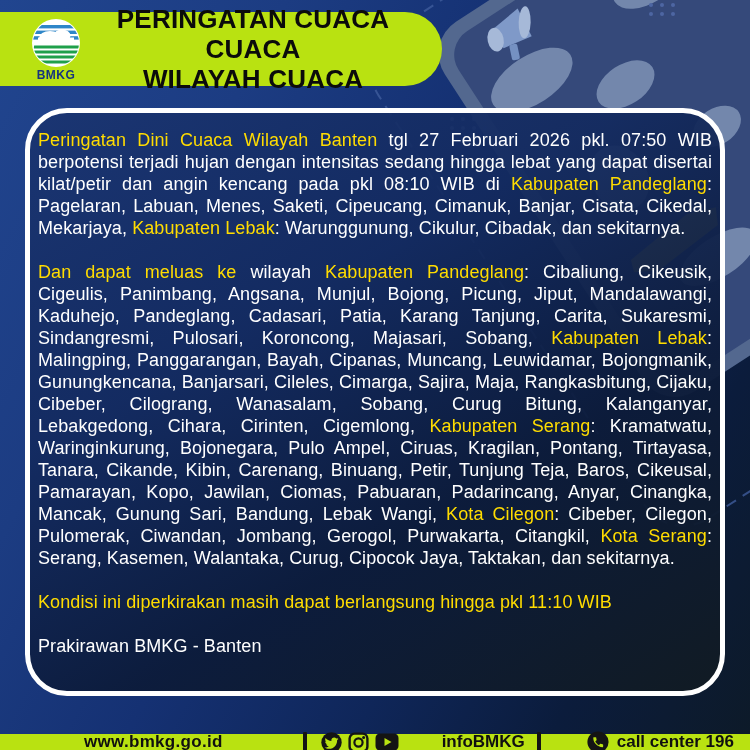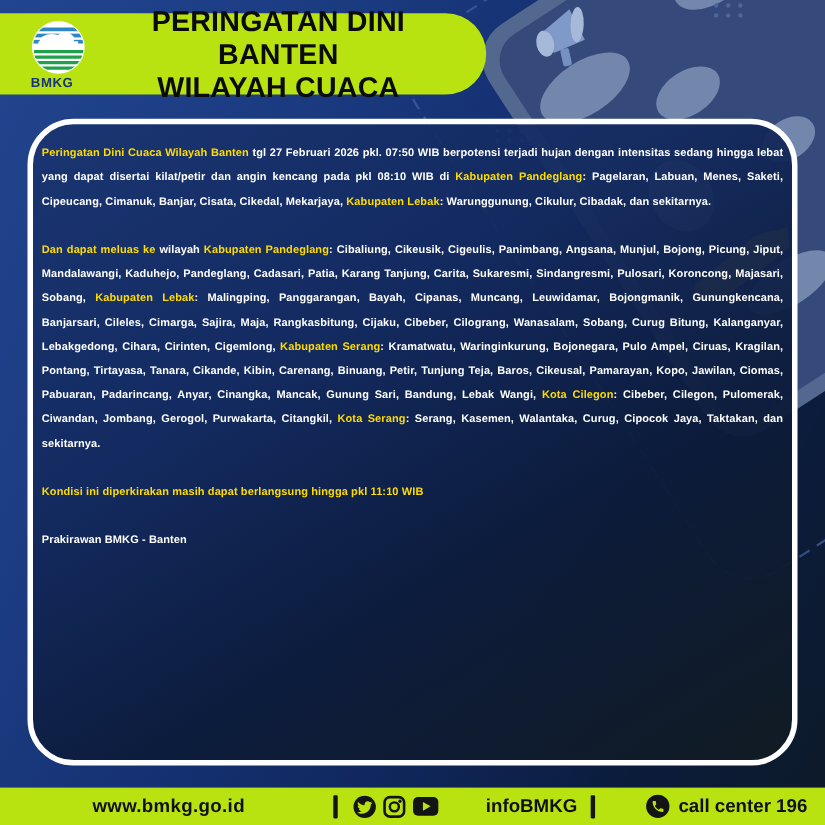--- a/index.html
+++ b/index.html
@@ -8,36 +8,36 @@
     background:linear-gradient(118deg,#21458f 0%,#1c3c82 25%,#153173 45%,#0f2659 65%,#0b1c3c 82%,#0d1a28 100%);
     font-family:"Liberation Sans",sans-serif;
   }
   .bg-illustration{position:absolute;top:0;left:0;z-index:1;}
   
   .banner{
     position:absolute;top:12px;left:0;width:442px;height:74px;
     background:#b9e211;border-radius:0 37px 37px 0;
     display:flex;align-items:center;z-index:3;
   }
-  .logo{margin-left:28px;width:56px;display:flex;flex-direction:column;}
+  .logo{margin-left:28px;width:56px;display:flex;flex-direction:column;align-items:center;}
   .logo-text{font-size:12px;font-weight:bold;color:#16337f;letter-spacing:.5px;line-height:12px;margin-top:1px;}
   .title{flex:1;text-align:center;font-weight:bold;color:#0b0b0b;font-size:26px;line-height:30px;letter-spacing:.2px;padding-right:20px;}
   
   .panel{
     position:absolute;left:25px;top:108px;width:700px;height:588px;box-sizing:border-box;
     border:5px solid #ffffff;border-radius:42px;
     background:linear-gradient(150deg,rgba(26,52,112,.90) 0%,rgba(19,42,95,.93) 35%,rgba(12,27,58,.95) 65%,rgba(17,27,35,.97) 100%);
     z-index:2;padding:16px 8px 0 8px;
   }
-  .para{margin:0 0 22px 0;color:#ffffff;font-size:10px;line-height:22px;font-weight:bold;text-align:justify;letter-spacing:.1px;}
+  .para{margin:0 0 22px 0;color:#ffffff;font-size:18px;line-height:22px;font-weight:normal;text-align:justify;letter-spacing:.1px;}
   .para:last-child{margin-bottom:12px;}
   .hl{color:#ffdc00;}
   
   .footer{
-    position:absolute;left:0;bottom:0;width:750px;height:34px;background:#b9e211;
+    position:absolute;left:0;bottom:0;width:750px;height:16px;background:#b9e211;
     display:flex;align-items:center;z-index:3;color:#101010;font-weight:bold;font-size:17px;
   }
   .site{margin-left:84px;letter-spacing:.3px;}
   .fdivider{width:4px;height:21px;background:#141414;border-radius:1px;}
   .d1{margin-left:80px;}
   .d2{margin-left:12px;}
   .social{display:flex;align-items:center;gap:6px;margin-left:14px;}
   .social .handle{margin-left:21px;padding-left:16px;}
   .call{display:flex;align-items:center;gap:8px;margin-left:46px;}
   .icon{display:block;}
@@ -114,21 +114,21 @@
             <rect x="8" y="27.5" width="46" height="3"></rect>
             <rect x="8" y="32.5" width="46" height="3"></rect>
             <rect x="8" y="37.5" width="46" height="3"></rect>
             <rect x="8" y="42.5" width="46" height="3"></rect>
           </g>
         </g>
       </svg>
       <span class="logo-text">BMKG</span>
     </div>
     <div class="title">
-      <div>PERINGATAN DINI BANTEN</div>
+      <div>PERINGATAN CUACA CUACA</div>
       <div>WILAYAH CUACA</div>
     </div>
   </header>
 
   <main class="panel">
     <p class="para"><span class="hl">Peringatan Dini Cuaca Wilayah Banten</span><span> tgl 27 Februari 2026 pkl. 07:50 WIB berpotensi terjadi hujan dengan intensitas sedang hingga lebat yang dapat disertai kilat/petir dan angin kencang pada pkl 08:10 WIB di </span><span class="hl">Kabupaten Pandeglang</span><span>: Pagelaran, Labuan, Menes, Saketi, Cipeucang, Cimanuk, Banjar, Cisata, Cikedal, Mekarjaya, </span><span class="hl">Kabupaten Lebak</span><span>: Warunggunung, Cikulur, Cibadak, dan sekitarnya.</span></p>
     <p class="para"><span class="hl">Dan dapat meluas ke</span><span> wilayah </span><span class="hl">Kabupaten Pandeglang</span><span>: Cibaliung, Cikeusik, Cigeulis, Panimbang, Angsana, Munjul, Bojong, Picung, Jiput, Mandalawangi, Kaduhejo, Pandeglang, Cadasari, Patia, Karang Tanjung, Carita, Sukaresmi, Sindangresmi, Pulosari, Koroncong, Majasari, Sobang, </span><span class="hl">Kabupaten Lebak</span><span>: Malingping, Panggarangan, Bayah, Cipanas, Muncang, Leuwidamar, Bojongmanik, Gunungkencana, Banjarsari, Cileles, Cimarga, Sajira, Maja, Rangkasbitung, Cijaku, Cibeber, Cilograng, Wanasalam, Sobang, Curug Bitung, Kalanganyar, Lebakgedong, Cihara, Cirinten, Cigemlong, </span><span class="hl">Kabupaten Serang</span><span>: Kramatwatu, Waringinkurung, Bojonegara, Pulo Ampel, Ciruas, Kragilan, Pontang, Tirtayasa, Tanara, Cikande, Kibin, Carenang, Binuang, Petir, Tunjung Teja, Baros, Cikeusal, Pamarayan, Kopo, Jawilan, Ciomas, Pabuaran, Padarincang, Anyar, Cinangka, Mancak, Gunung Sari, Bandung, Lebak Wangi, </span><span class="hl">Kota Cilegon</span><span>: Cibeber, Cilegon, Pulomerak, Ciwandan, Jombang, Gerogol, Purwakarta, Citangkil, </span><span class="hl">Kota Serang</span><span>: Serang, Kasemen, Walantaka, Curug, Cipocok Jaya, Taktakan, dan sekitarnya.</span></p>
     <p class="para"><span class="hl">Kondisi ini diperkirakan masih dapat berlangsung hingga pkl 11:10 WIB</span></p>
     <p class="para"><span>Prakirawan BMKG - Banten</span></p>
   </main>

